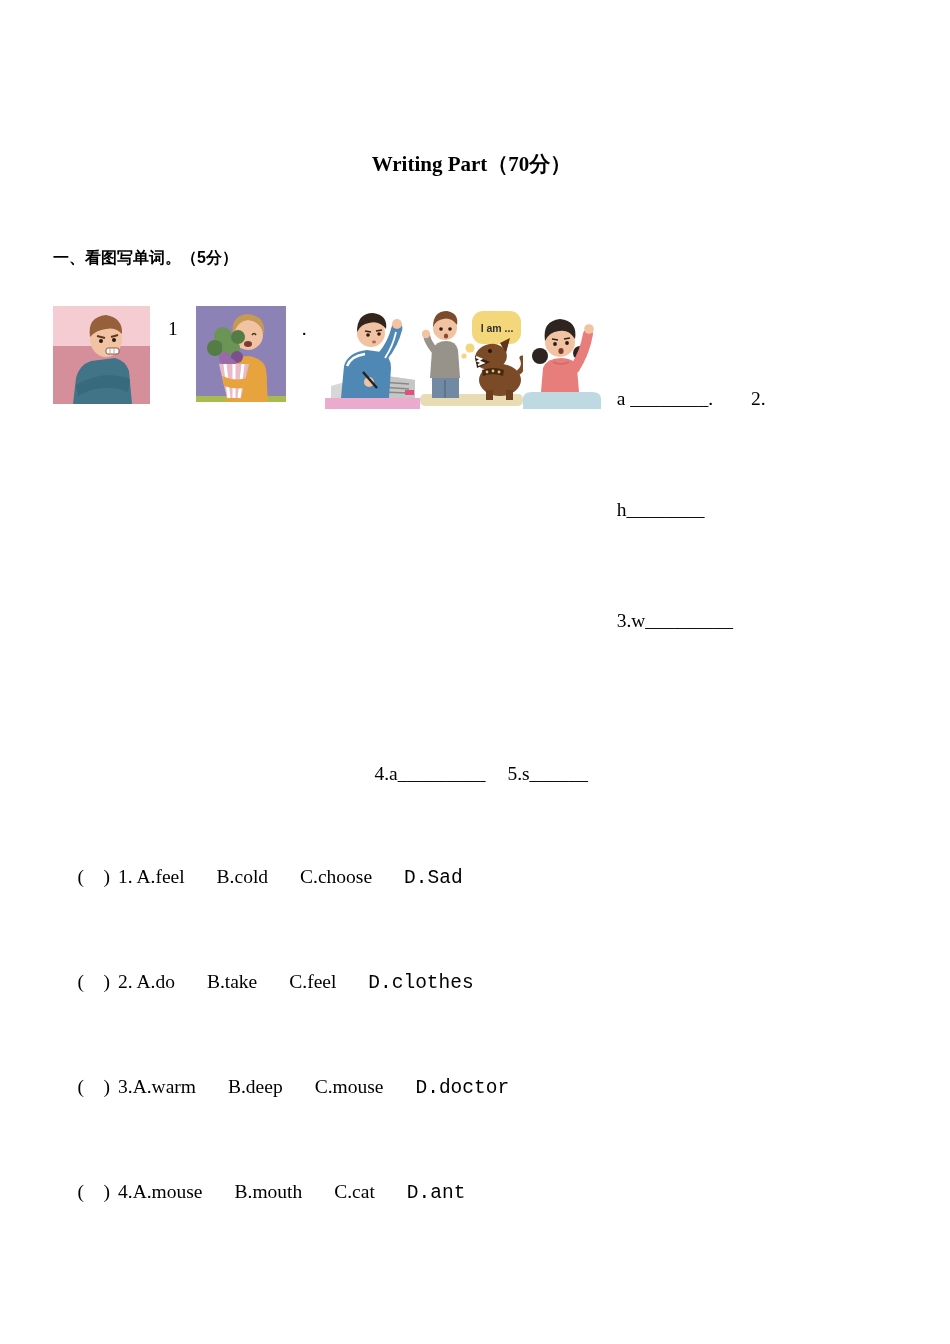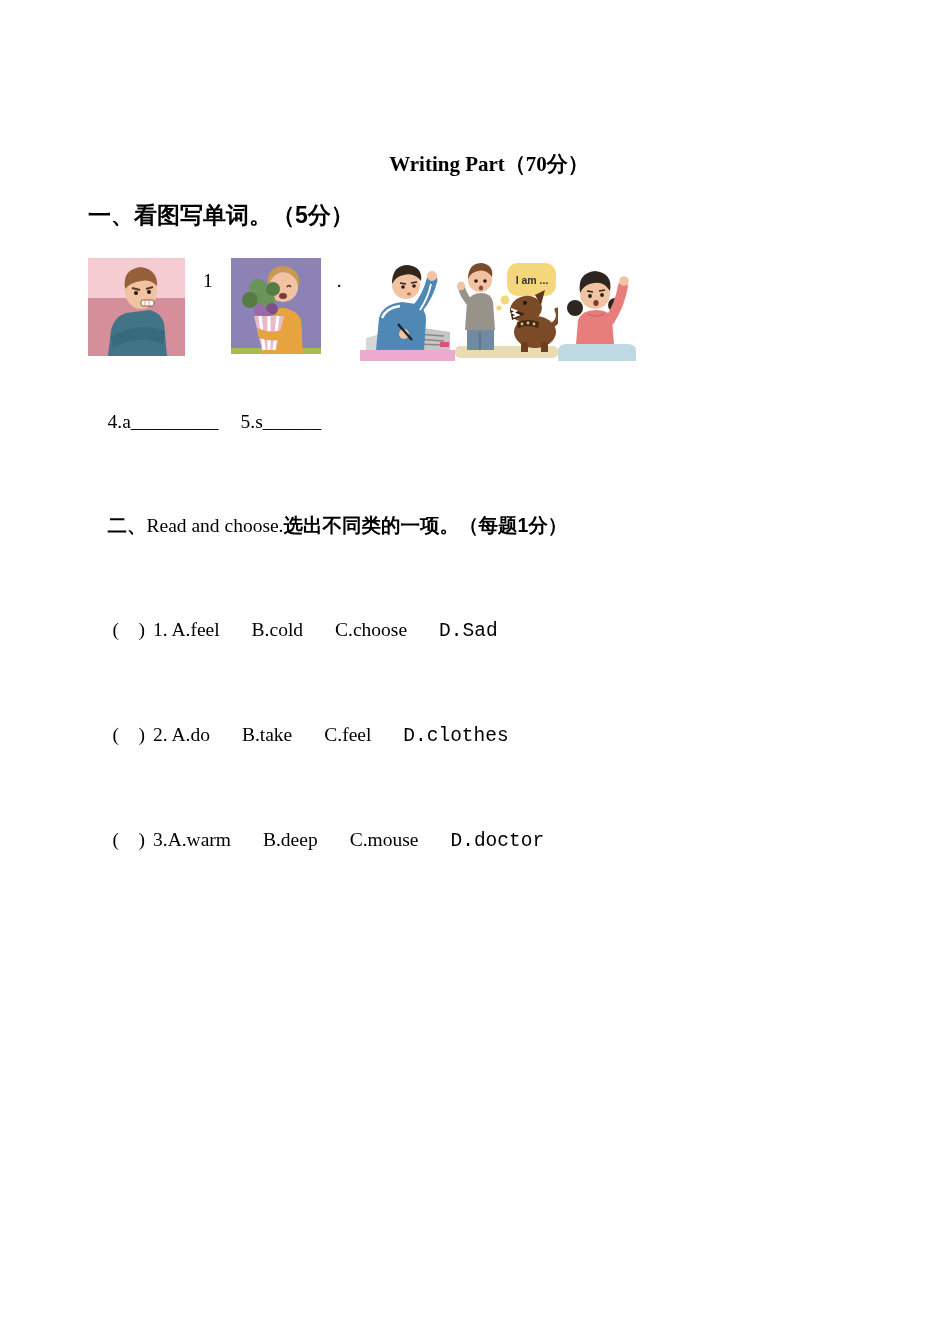--- a/index.html
+++ b/index.html
@@ -1,37 +1,37 @@
 <!DOCTYPE html>
 <html><head>
 <meta charset="utf-8">
 <style>
   * { margin:0; padding:0; box-sizing:border-box; }
   html,body { background:#fff; }
   .page {
     width:950px; height:1344px; background:#ffffff; position:relative;
     font-family:"Liberation Serif", serif; font-size:19.5px; color:#000;
-    padding:150px 60px 0 88px; overflow:hidden;
+    padding:150px 60px 0 53px; overflow:hidden;
   }
   .title {
     text-align:center; font-weight:bold; font-size:21px; height:28px;
     font-family:"Liberation Serif", serif;
   }
   .cjk { font-family:"Liberation Sans", sans-serif; font-weight:bold; white-space:pre; }
   .en  { font-family:"Liberation Serif", serif; white-space:pre; }
-  .sec1-head { margin-top:22px; height:28px; font-size:23px; }
+  .sec1-head { margin-top:70px; height:28px; font-size:16px; }
   .images-row { margin-top:30px; display:flex; align-items:flex-start; }
   .images-row svg { flex:0 0 auto; display:block; }
   .between-num { display:inline-block; margin-top:12px; white-space:pre; }
   .lbl-1 { margin-left:18px; margin-right:18px; }
   .lbl-dot { margin-left:16px; margin-right:18px; }
   .ans-col { margin-left:16px; line-height:37px; white-space:pre; }
   .ans-col .num2 { margin-left:38px; }
   .line { line-height:34.6px; white-space:pre; }
-  .first-after-row { margin-top:9px; }
+  .first-after-row { margin-top:9px;text-align:center; }
   .blank5 { margin-left:22px; }
   .paren { white-space:pre; margin-right:8px; }
   .q-indent { padding-left:5px; }
   .opt { white-space:pre; margin-right:32px; }
   .opt:last-child { margin-right:0;font-family:Liberation Mono, monospace; }
   .bubble-text { font-family:"Liberation Sans", sans-serif; font-weight:bold; }
 </style>
 </head>
 <body>
 
@@ -149,36 +149,41 @@
       <circle cx="32" cy="38" r="1.9" fill="#2a1a10"></circle>
       <circle cx="44" cy="37" r="1.9" fill="#2a1a10"></circle>
       <path d="M29 33 L35 34 M41 33 L47 32" stroke="#2e2520" stroke-width="1.4"></path>
       <ellipse cx="38" cy="45" rx="2.6" ry="3" fill="#7a3b33"></ellipse>
       <path d="M18 86 L20 62 Q24 52 38 52 Q52 52 54 62 L56 86 Z" fill="#e87e7c"></path>
       <path d="M52 62 Q62 46 65 28" stroke="#e87e7c" stroke-width="10" fill="none" stroke-linecap="round"></path>
       <circle cx="66" cy="23" r="4.8" fill="#f2c3a3"></circle>
       <path d="M30 56 Q38 60 46 56" stroke="#d06a68" stroke-width="1.6" fill="none"></path>
     </svg>
 
+    <div class="ans-col">
+      <div><span>a ________.</span><span class="num2">2.</span></div>
+      <div><span>h________</span></div>
+      <div><span>3.w_________</span></div>
+    </div>
   </div>
 
   <div class="line first-after-row">
     <span>4.a_________</span><span class="blank5">5.s______</span>
   </div>
 
-  <div class="line">
-    <span class="cjk">二、</span><span class="en">Read and choose.</span><span class="cjk">选出不同类的一项。（每题1分）</span>
-  </div>
 
   <div class="line q-indent">
     <span class="paren">(    )</span><span class="opt">1. A.feel</span><span class="opt">B.cold</span><span class="opt">C.choose</span><span class="opt">D.Sad</span>
   </div>
   <div class="line q-indent">
     <span class="paren">(    )</span><span class="opt">2. A.do</span><span class="opt">B.take</span><span class="opt">C.feel</span><span class="opt">D.clothes</span>
   </div>
   <div class="line q-indent">
     <span class="paren">(    )</span><span class="opt">3.A.warm</span><span class="opt">B.deep</span><span class="opt">C.mouse</span><span class="opt">D.doctor</span>
   </div>
   <div class="line q-indent">
+    <span class="paren">(    )</span><span class="opt">4.A.mouse</span><span class="opt">B.mouth</span><span class="opt">C.cat</span><span class="opt">D.ant</span>
+  </div>
+  <div class="line q-indent">
     
   </div>
 
 </div>
 
 </body></html>

